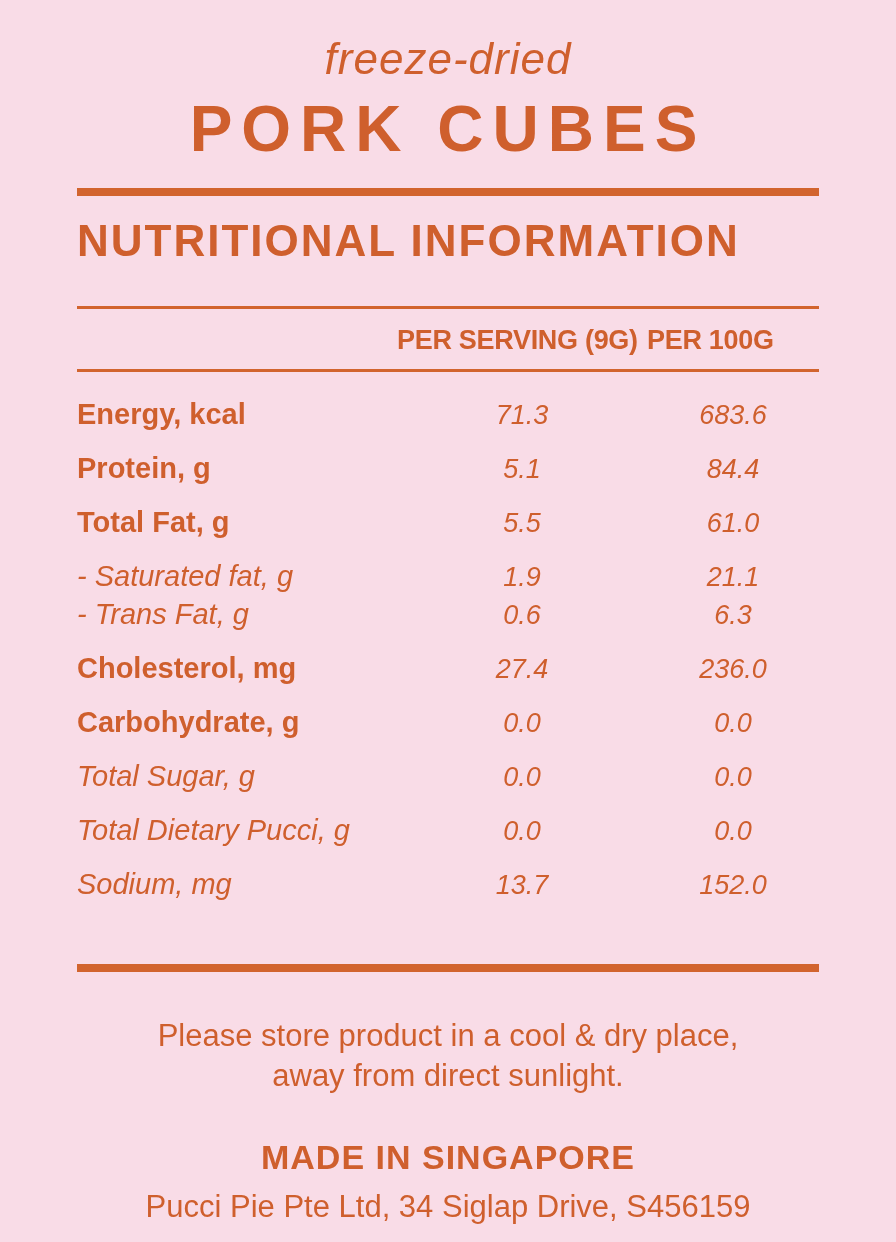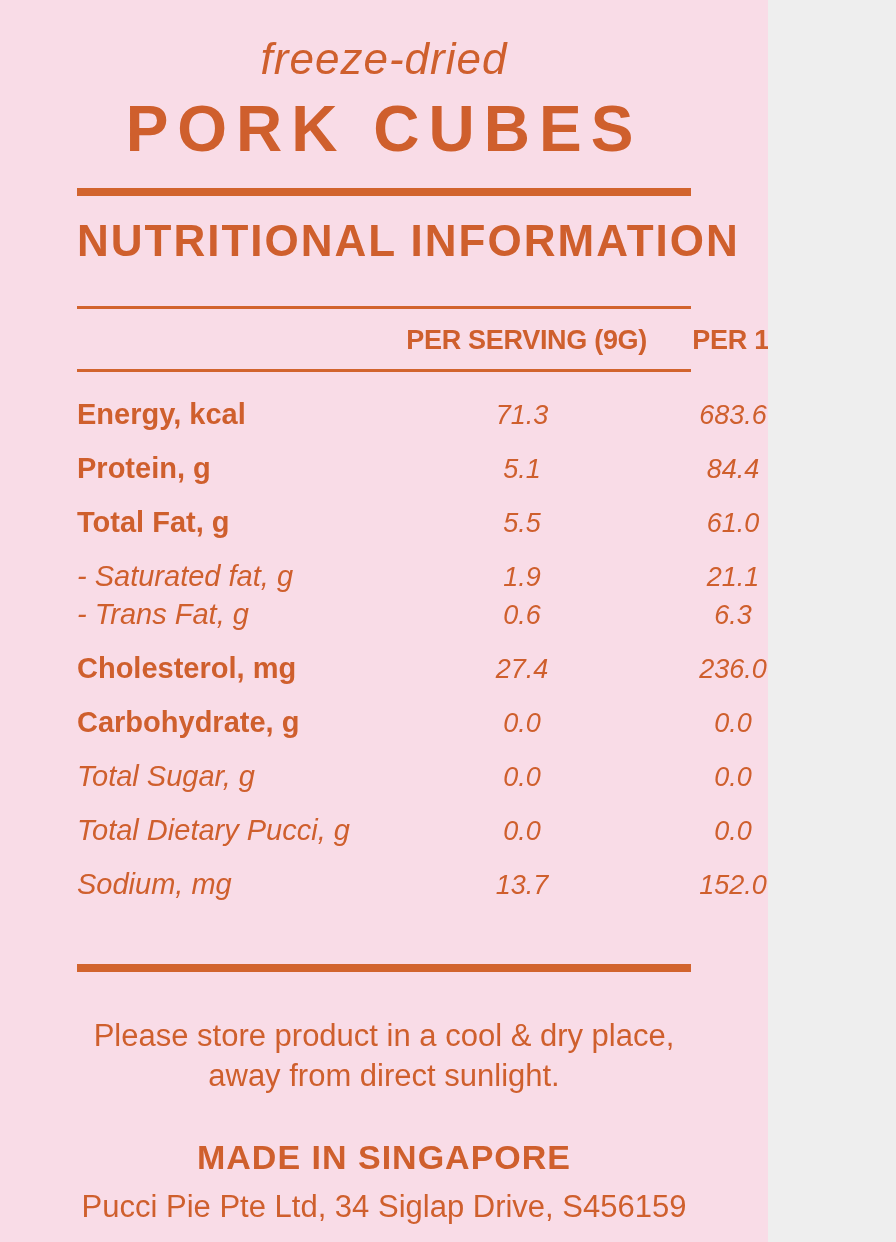--- a/index.html
+++ b/index.html
@@ -4,21 +4,21 @@
 <style>
   :root{
     --accent: #cf5f2d;
     --rule: #d2642e;
     --bg: #f9dce7;
   }
   *{ margin:0; padding:0; box-sizing:border-box; }
   html,body{ background:#eee; }
   .page{
     position:relative;
-    width:768px; height:1242px;
+    width:896px; height:1242px;
     background:var(--bg);
     color:var(--accent);
     font-family:"Liberation Sans", sans-serif;
     overflow:hidden;
   }
   .content{ margin:0 77px; }
 
   
   .brand{ text-align:center; padding-top:34px; }
   .subtitle{
@@ -51,21 +51,21 @@
   .grid{
     display:grid;
     grid-template-columns: 320px 250px 172px;
     align-items:baseline;
   }
   .thead{ padding:16px 0 13px 0; }
   .col-head{
     font-size:27px;
     font-weight:bold;
     letter-spacing:-0.3px;
-    text-align:right;
+    text-align:left;
     white-space:nowrap;
   }
   .tbody{ padding-top:26px; padding-bottom:63px; }
   .row{ line-height:32px; margin-bottom:21px; }
   .row.tight{ margin-bottom:5px; }
   .row.last{ margin-bottom:0; }
   .cell-label{ font-size:29px; white-space:nowrap; }
   .row.bold .cell-label{ font-weight:bold; }
   .row.italic .cell-label{ font-style:italic; }
   .cell-val{

